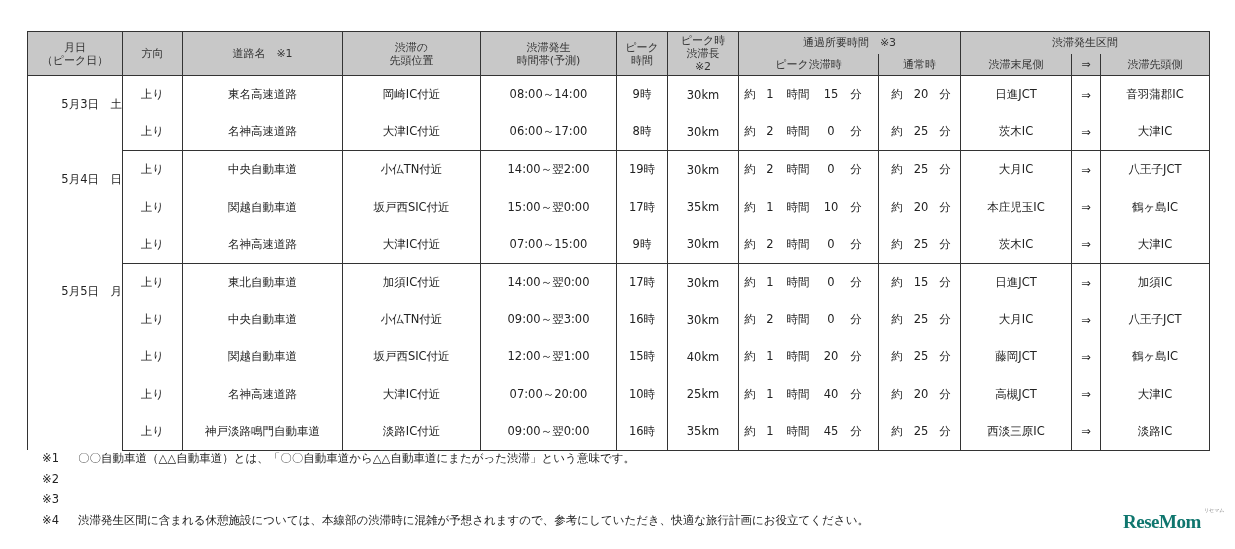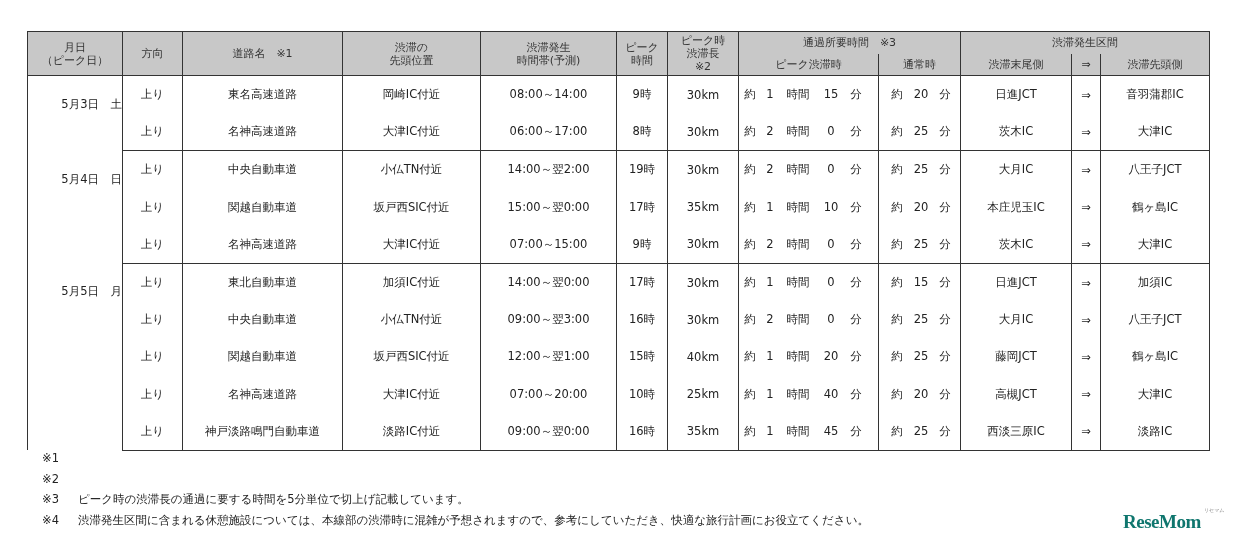--- a/index.html
+++ b/index.html
@@ -242,27 +242,27 @@
         <td>西淡三原IC</td>
         <td>⇒</td>
         <td>淡路IC</td>
       </tr>
     </tbody>
 </table>
 
 <div class="notes">
   <div class="note-row">
       <span class="note-mark">※1</span>
+      <span>〇〇自動車道（△△自動車道）とは、「〇〇自動車道から△△自動車道にまたがった渋滞」という意味です。</span>
     </div>
   <div class="note-row">
       <span class="note-mark">※2</span>
     </div>
   <div class="note-row">
       <span class="note-mark">※3</span>
-      <span>ピーク時の渋滞長の通過に要する時間を5分単位で切上げ記載しています。</span>
     </div>
   <div class="note-row">
       <span class="note-mark">※4</span>
       <span>渋滞発生区間に含まれる休憩施設については、本線部の渋滞時に混雑が予想されますので、参考にしていただき、快適な旅行計画にお役立てください。</span>
     </div>
 </div>
 
 <div class="logo-small">リセマム</div>
 <div class="logo">ReseMom</div>
 

